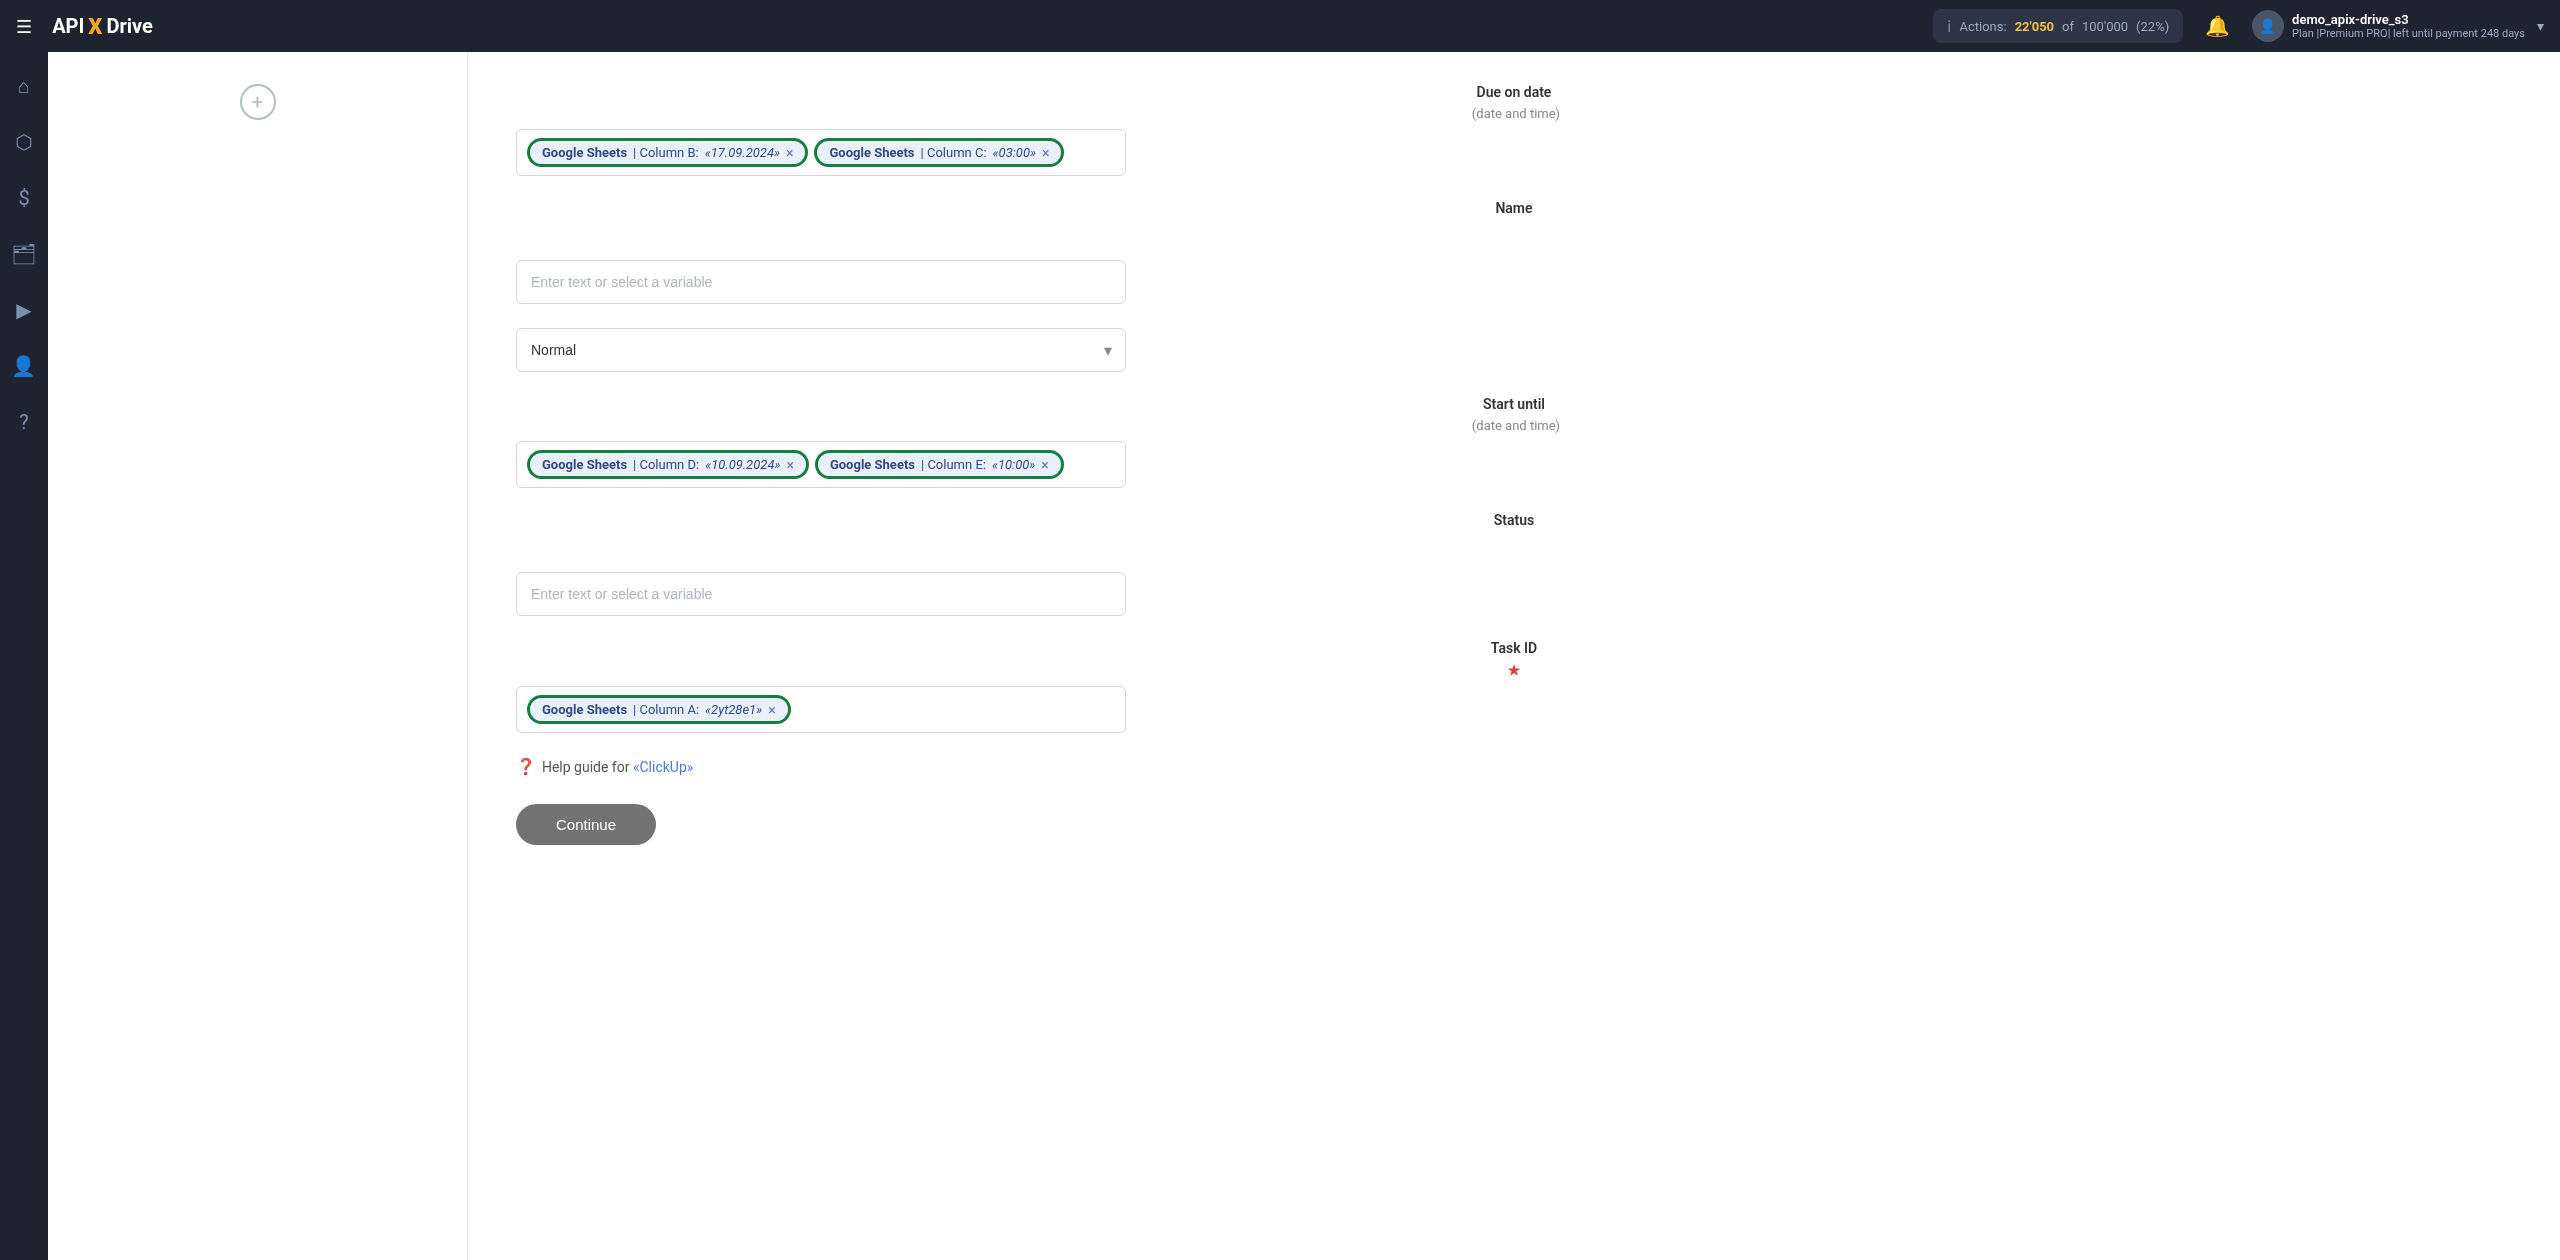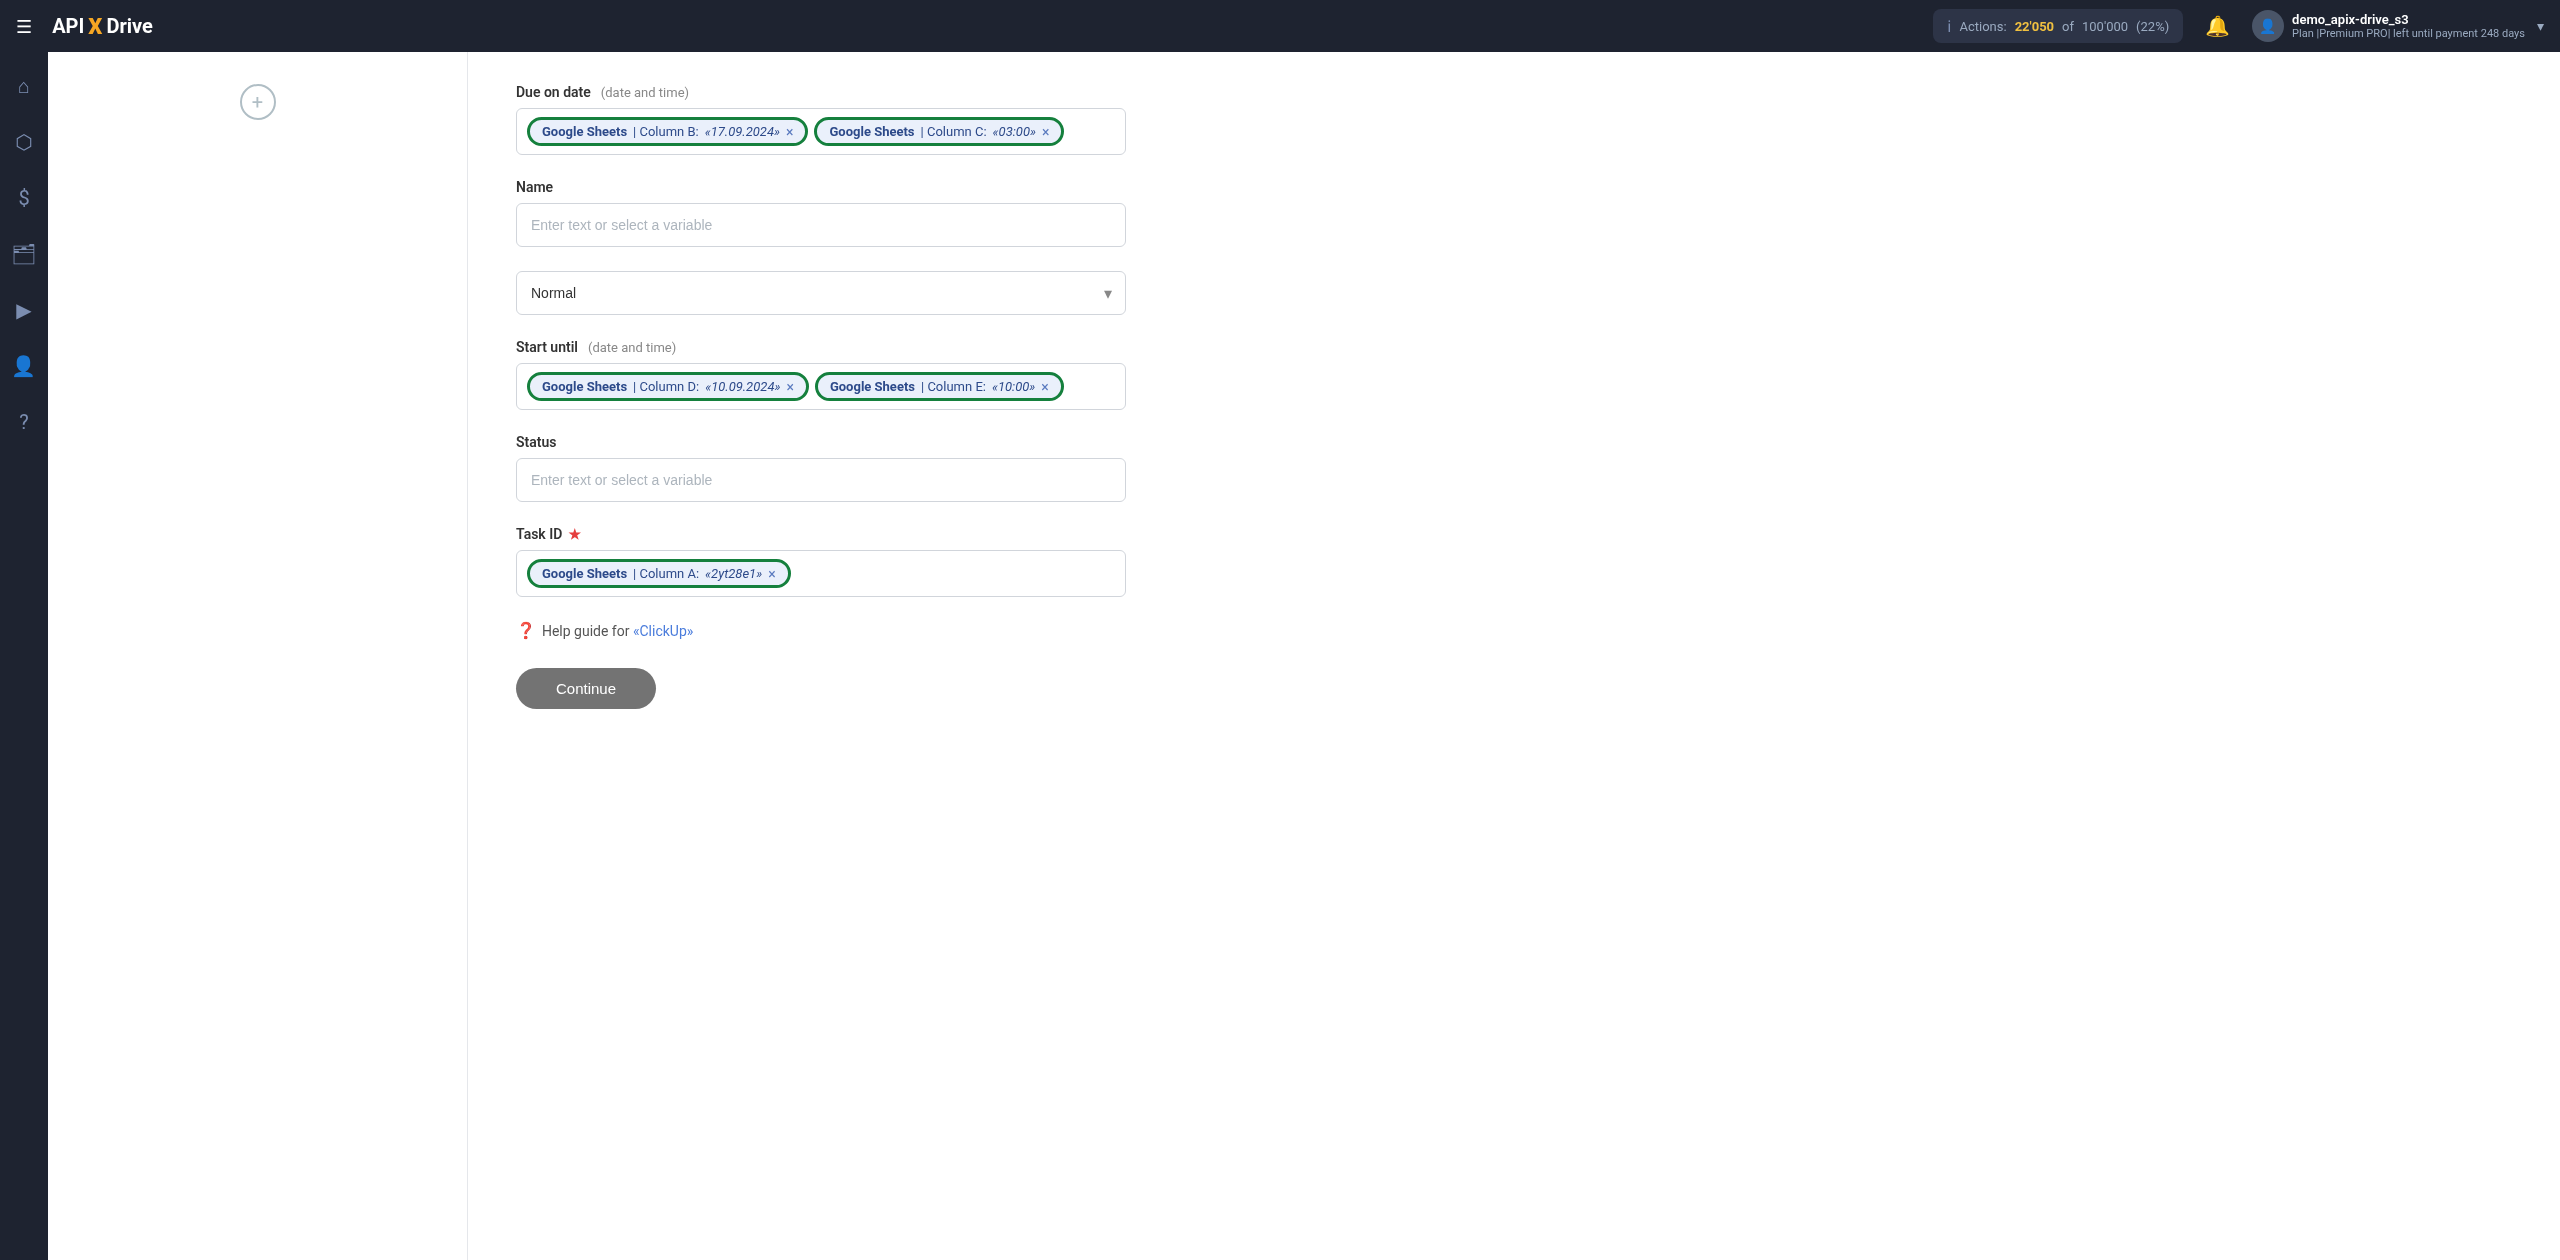--- a/index.html
+++ b/index.html
@@ -70,30 +70,30 @@
     
     .right-panel {
       flex: 1; background: white; padding: 32px 48px;
       min-height: calc(100vh - 52px);
     }
 
     
     .field-group { margin-bottom: 24px; }
     .field-label {
       font-size: 14px; font-weight: 600; color: #333; margin-bottom: 8px;
-      display: flex; align-items: center; gap: 6px;
+      display: flex; align-items: center; gap: 6px; flex-direction: column;
     }
     .field-sublabel { font-size: 13px; font-weight: 400; color: #888; margin-left: 4px; }
     .required-star { color: #e53e3e; font-size: 14px; }
 
     .field-input {
       width: 100%; max-width: 610px; height: 44px;
       border: 1px solid #d1d5db; border-radius: 6px;
       padding: 0 14px; font-size: 14px; color: #666;
-      background: white; outline: none;
+      background: white; outline: none; margin-top: 36px;
     }
     .field-input::placeholder { color: #adb5bd; }
 
     
     .tags-container {
       width: 100%; max-width: 610px; min-height: 44px;
       border: 1px solid #d1d5db; border-radius: 6px;
       padding: 8px 10px; display: flex; flex-wrap: wrap; gap: 6px;
       background: white; align-items: center;
     }

